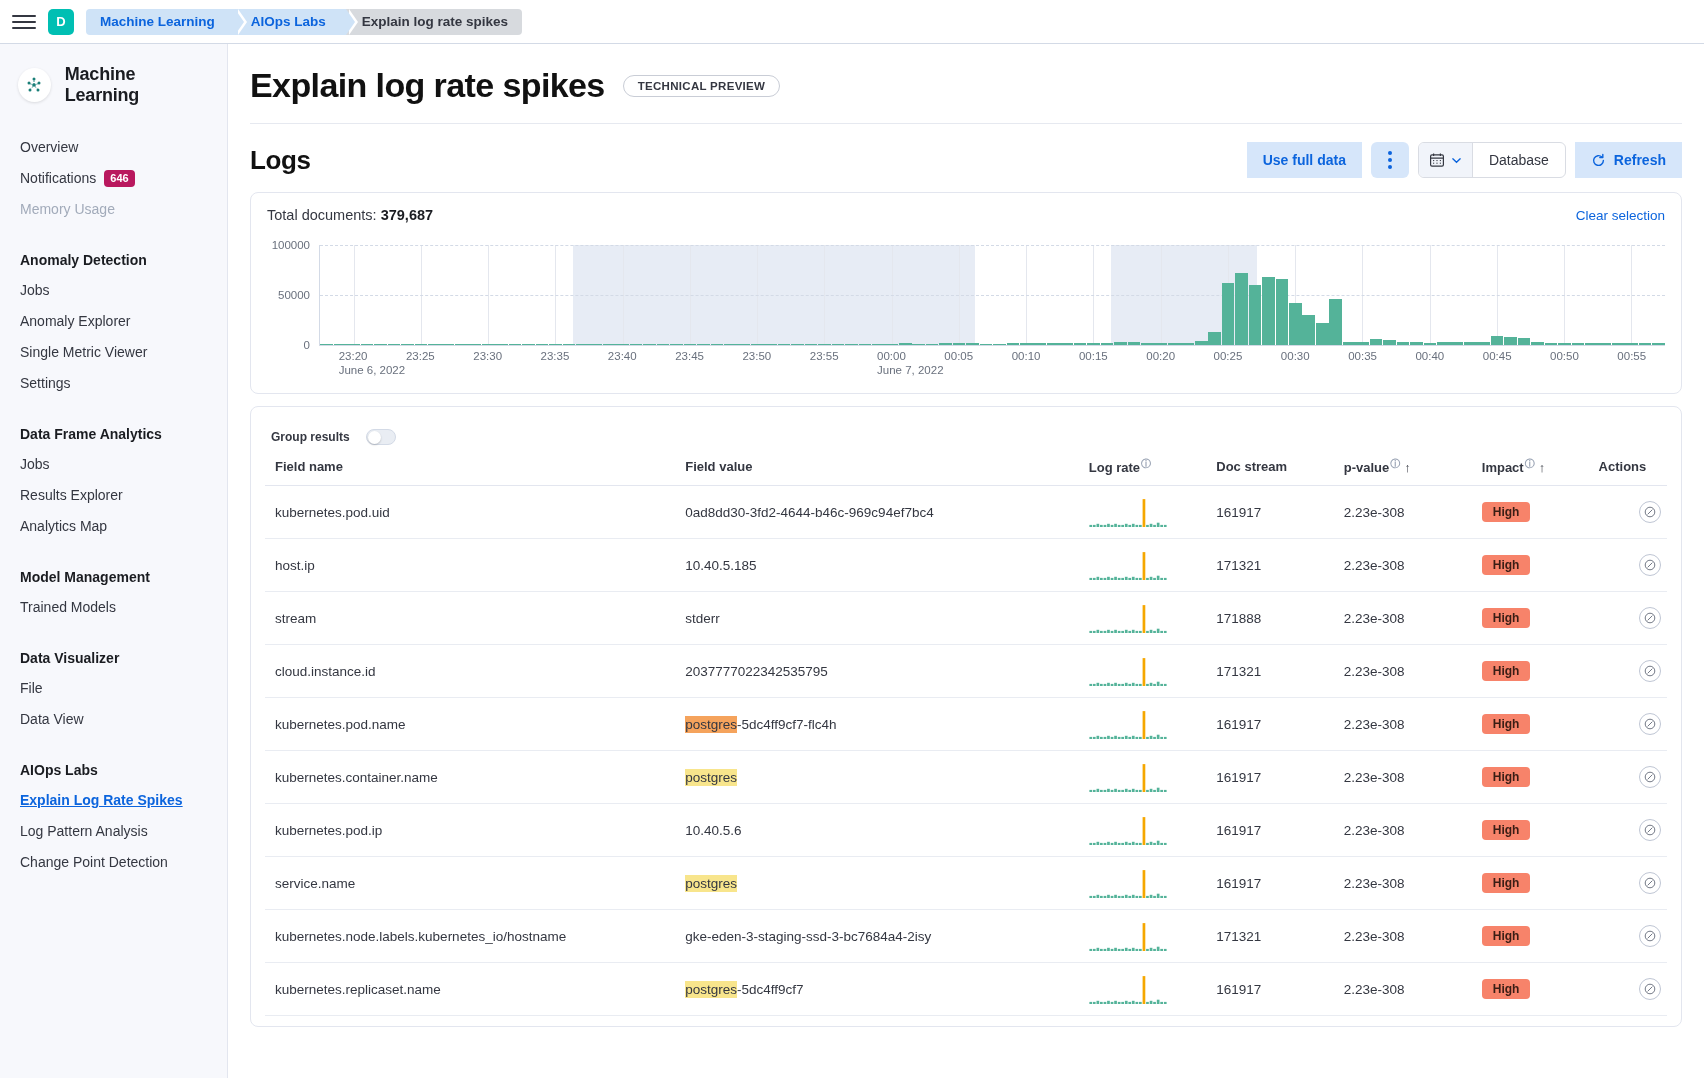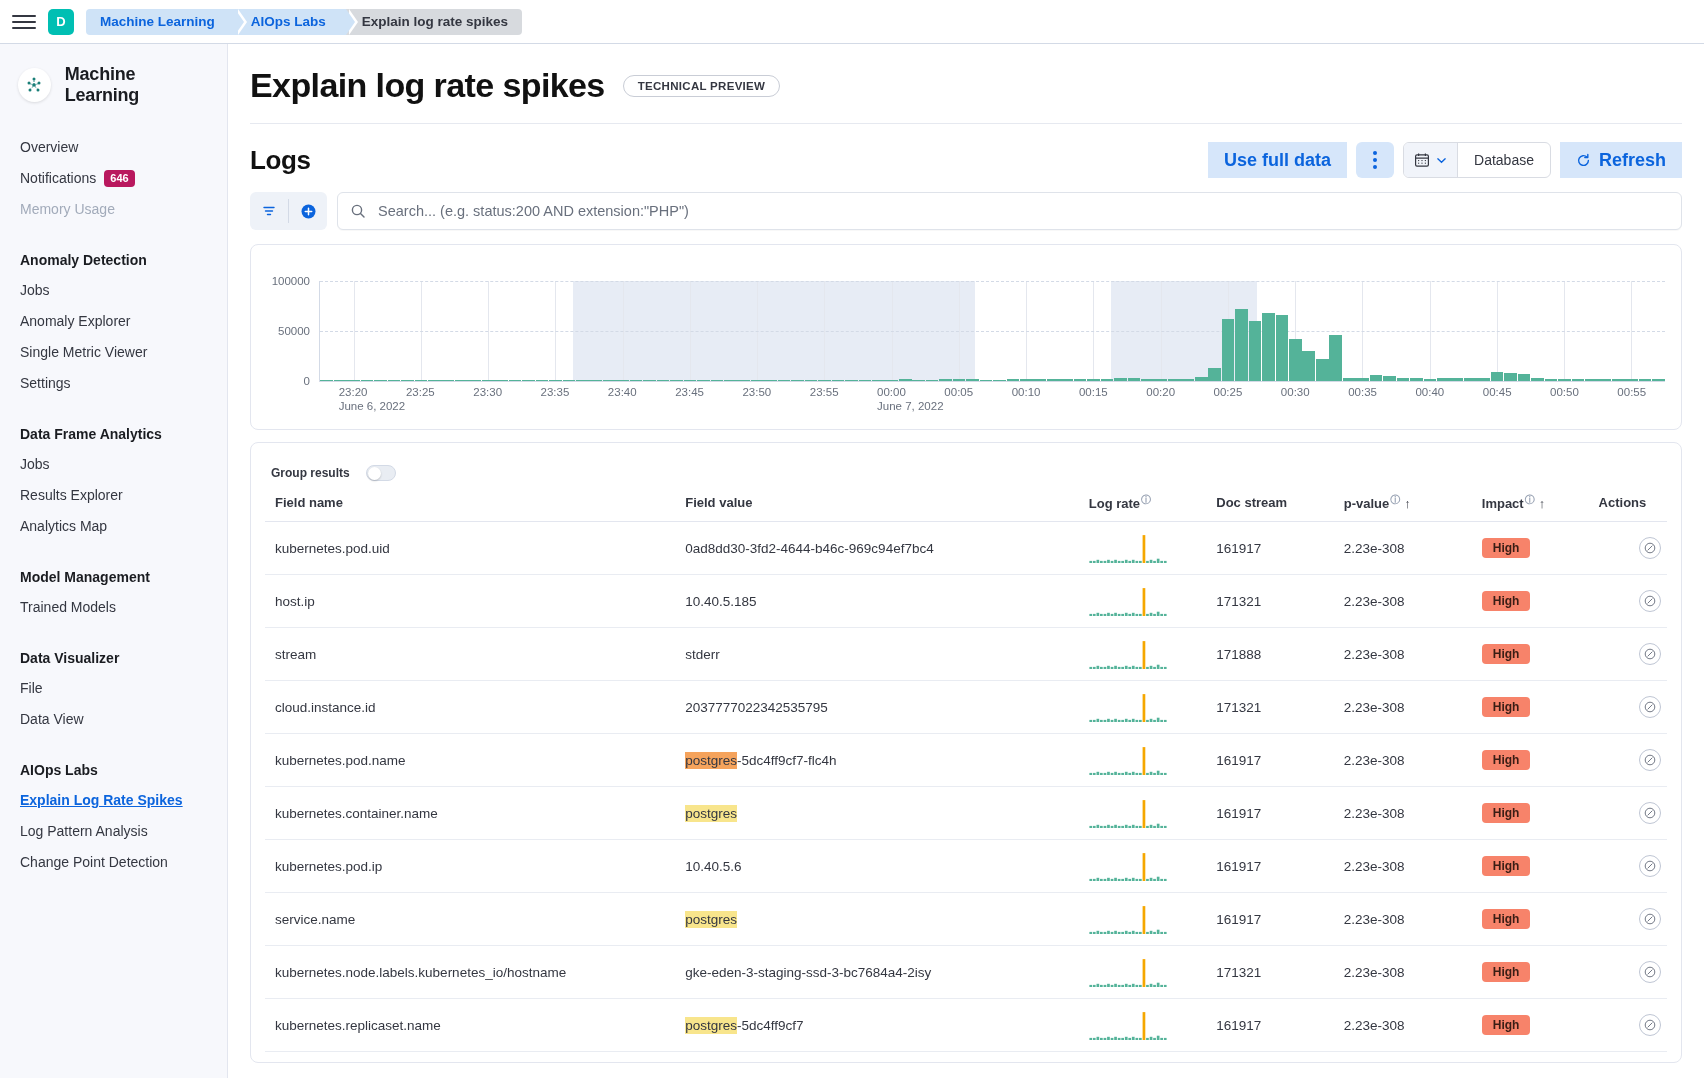--- a/index.html
+++ b/index.html
@@ -89,21 +89,21 @@
   .pill {
     border:1px solid #c9cdd6; border-radius:20px; padding:4px 14px;
     font-size:11.5px; font-weight:700; color:#343741; letter-spacing:.3px;
   }
 
   .section-head { display:flex; align-items:center; margin:18px 0 14px 0; }
   .section-title { font-size:26px; font-weight:700; color:#111; letter-spacing:-.4px; }
   .toolbar { margin-left:auto; display:flex; align-items:center; gap:9px; }
   .btn {
     border:none; border-radius:0; font-family:inherit; cursor:pointer;
-    font-size:18px; font-weight:700; padding:9px 16px; line-height:18px;
+    font-size:14px; font-weight:700; padding:9px 16px; line-height:18px;
   }
   .btn-soft { background:#d6e6fa; color:#0b64dd; }
   .btn-icon {
     background:#d6e6fa; color:#0b64dd; border-radius:6px; width:38px; height:36px;
     display:flex; align-items:center; justify-content:center; cursor:pointer;
   }
   .dots { display:flex; flex-direction:column; gap:3px; }
   .dots i { width:4px; height:4px; border-radius:50%; background:#0b64dd; display:block; }
   .date-group {
     display:flex; align-items:center; border:1px solid #d9dce3; border-radius:6px;
@@ -366,45 +366,29 @@
         <button class="btn btn-refresh">
           <svg width="15" height="15" viewBox="0 0 16 16">
             <path d="M13.2 8a5.2 5.2 0 1 1-1.6-3.75" stroke="#0b64dd" stroke-width="1.5" fill="none" stroke-linecap="round"></path>
             <path d="M12.6 1.6v3.2h-3.2" stroke="#0b64dd" stroke-width="1.5" fill="none" stroke-linecap="round" stroke-linejoin="round"></path>
           </svg>
           <span>Refresh</span>
         </button>
       </div>
     </div>
 
-    <div class="searchrow">
-      <div class="filter-group">
-        <div class="filter-btn">
-          <svg width="16" height="16" viewBox="0 0 16 16" stroke="#0b64dd" stroke-width="1.4" stroke-linecap="round">
-            <path d="M3 4.5h10M4.5 8h7M6.5 11.5h3"></path>
-          </svg>
-        </div>
-        <div class="filter-sep"></div>
-        <div class="filter-btn">
-          <svg width="17" height="17" viewBox="0 0 18 18">
-            <circle cx="9" cy="9" r="7.4" fill="#0b64dd"></circle>
-            <path d="M9 5.6v6.8M5.6 9h6.8" stroke="#fff" stroke-width="1.6" stroke-linecap="round"></path>
-          </svg>
-        </div>
+
+    <div class="panel">
+      <div class="panel-top">
+        <div class="total-docs">
+          <span>Total documents:</span>
+          <b>379,687</b>
+        </div>
+        <div class="clear-sel">Clear selection</div>
       </div>
-      <div class="searchbox">
-        <svg width="16" height="16" viewBox="0 0 16 16">
-          <circle cx="7" cy="7" r="4.6" stroke="#69707d" stroke-width="1.4" fill="none"></circle>
-          <path d="M10.5 10.5 L14 14" stroke="#69707d" stroke-width="1.4" stroke-linecap="round"></path>
-        </svg>
-        <input type="text" placeholder="Search... (e.g. status:200 AND extension:&quot;PHP&quot;)" style="">
-      </div>
-    </div>
-
-    <div class="panel">
 
       <div class="chart-wrap">
 
         <div class="plot" id="plot">
           <div class="yticks" id="yticks">
               <div class="ytick" style="top: 100%;">0</div>
               <div class="ytick" style="top: 50%;">50000</div>
               <div class="ytick" style="top: 0%;">100000</div>
             </div>
         <div class="region" style="left: 18.8%; width: 29.9%;"></div>

